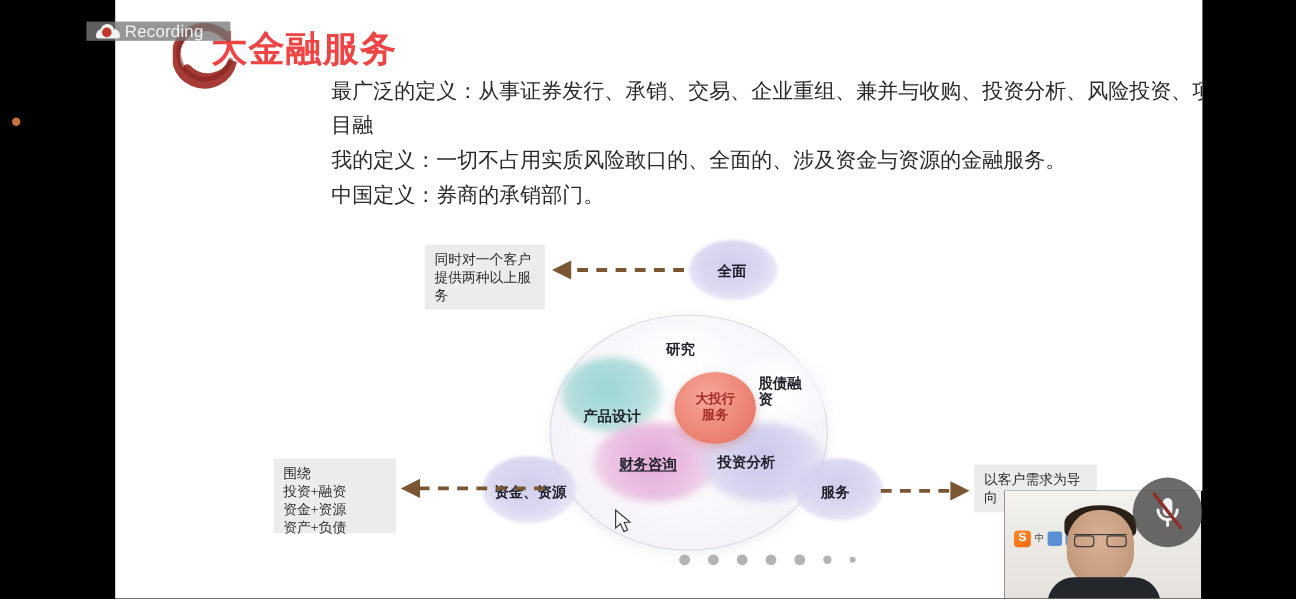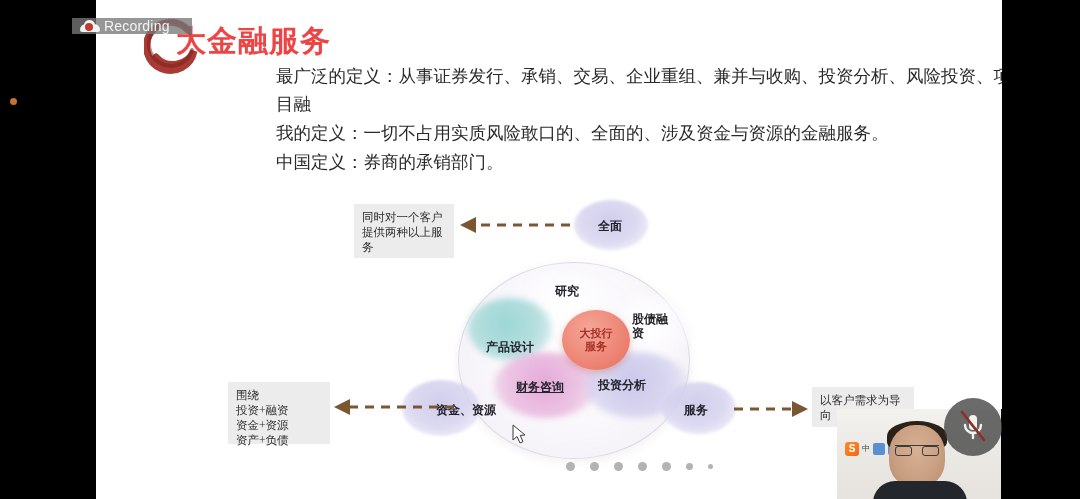--- a/index.html
+++ b/index.html
@@ -389,21 +389,21 @@
 投资+融资
 资金+资源
 资产+负债</div>
 
     <svg class="arrow" style="left:234px; top:206px;" width="130" height="22">
       <line x1="124" y1="11" x2="20" y2="11" stroke="#7a5632" stroke-width="3.2" stroke-dasharray="9,7"></line>
       <polygon points="20,3 4,11 20,19" fill="#7a5632"></polygon>
     </svg>
 
     <div class="bubble" style="left:306px; top:190px; width:78px; height:56px;"></div>
-    <div class="bubble-text" style="left:316px; top:212px;margin-left:24px;">资金、资源</div>
+    <div class="bubble-text" style="left:316px; top:212px;">资金、资源</div>
 
     <div class="bubble" style="left:566px; top:192px; width:74px; height:52px;"></div>
     <div class="bubble-text" style="left:588px; top:212px;">服务</div>
 
     <svg class="arrow" style="left:634px; top:208px;" width="82" height="22">
       <line x1="4" y1="11" x2="62" y2="11" stroke="#7a5632" stroke-width="3.2" stroke-dasharray="9,7"></line>
       <polygon points="62,3 78,11 62,19" fill="#7a5632"></polygon>
     </svg>
 
     <div class="caption-box" style="left:716px; top:197px; width:102px; height:40px;">以客户需求为导

